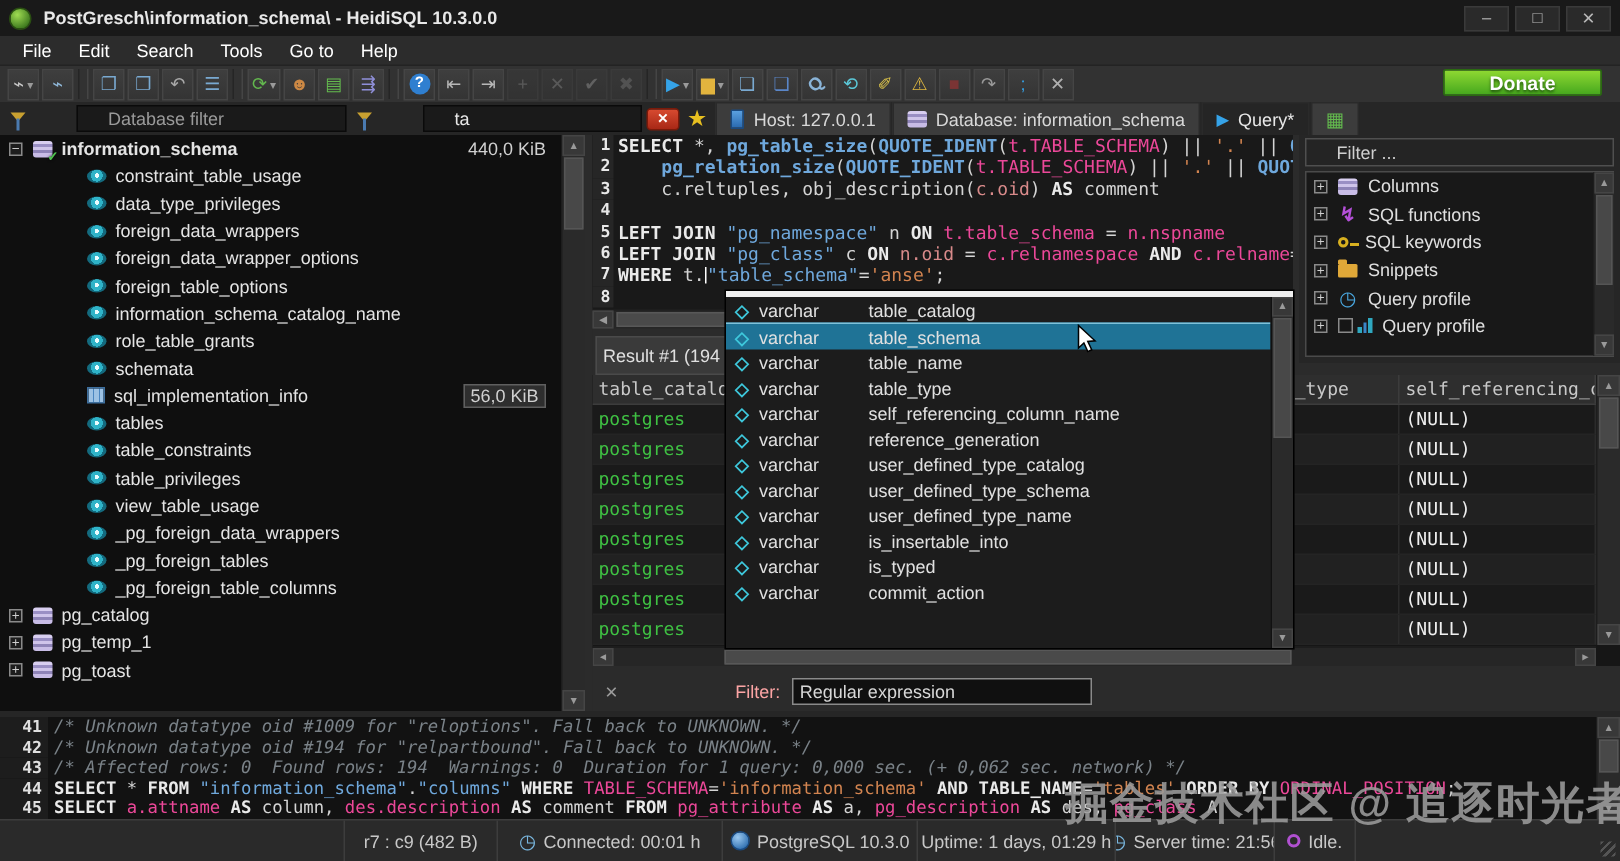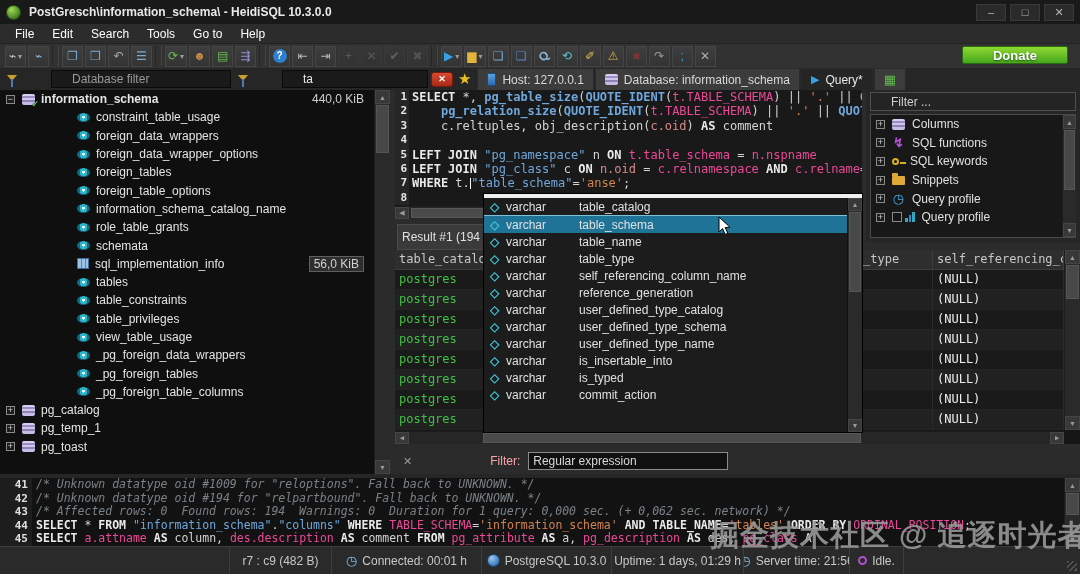--- a/index.html
+++ b/index.html
@@ -77,21 +77,21 @@
 
   
   .main { position:absolute; top:90px; left:0; width:1080px; height:384px; background:#2b2b2b; }
 
   .tree { position:absolute; left:0; top:0; width:390px; height:384px; background:#0f0f0f; overflow:hidden; }
   .tree-row { display:flex; align-items:center; height:18.3px; padding-right:26px; cursor:default; }
   .tree-row .label { margin-left:6px; color:#e4e4e4; white-space:nowrap; }
   .tree-row .label.bold { font-weight:bold; }
   .tree-row .size { margin-left:auto; color:#d0d0d0; }
   .tree-row .size.boxed { border:1px solid #5f5f5f; background:#2e2e2e; padding:0 4px; }
-  .lvl0 { padding-left:6px; } .lvl1 { padding-left:41px;margin-left:36px; }
+  .lvl0 { padding-left:6px; } .lvl1 { padding-left:58px; }
   .expander { width:9px; height:9px; border:1px solid #8a8a8a; background:#1d1d1d; color:#cfcfcf;
               font-size:9px; line-height:7px; text-align:center; margin-right:7px; flex:none; cursor:pointer; }
   .vscroll { position:absolute; width:16px; background:#2a2a2a; border-left:1px solid #1d1d1d; }
   .vscroll .arr { height:14px; display:flex; align-items:center; justify-content:center;
                   font-size:7px; color:#9a9a9a; background:#383838; border:1px solid #454545; cursor:pointer; }
   .vscroll .arr.bottom { position:absolute; bottom:0; left:0; right:0; }
   .vscroll .thumb { position:absolute; left:1px; right:1px; background:#484848; border:1px solid #555; cursor:grab; }
 
   .rightcol { position:absolute; left:395px; top:0; width:685px; height:384px; }
 
@@ -362,29 +362,29 @@
           <span class="i-db chk"></span>
           <span class="label bold">information_schema</span>
           <span class="size">440,0 KiB</span>
         </div>
         <div class="tree-row lvl1">
           <span class="i-eye"></span>
           <span class="label">constraint_table_usage</span>
         </div>
         <div class="tree-row lvl1">
           <span class="i-eye"></span>
+          <span class="label">data_type_privileges</span>
+        </div>
+        <div class="tree-row lvl1">
+          <span class="i-eye"></span>
           <span class="label">foreign_data_wrappers</span>
         </div>
         <div class="tree-row lvl1">
           <span class="i-eye"></span>
           <span class="label">foreign_data_wrapper_options</span>
-        </div>
-        <div class="tree-row lvl1">
-          <span class="i-eye"></span>
-          <span class="label">foreign_tables</span>
         </div>
         <div class="tree-row lvl1">
           <span class="i-eye"></span>
           <span class="label">foreign_table_options</span>
         </div>
         <div class="tree-row lvl1">
           <span class="i-eye"></span>
           <span class="label">information_schema_catalog_name</span>
         </div>
         <div class="tree-row lvl1">

